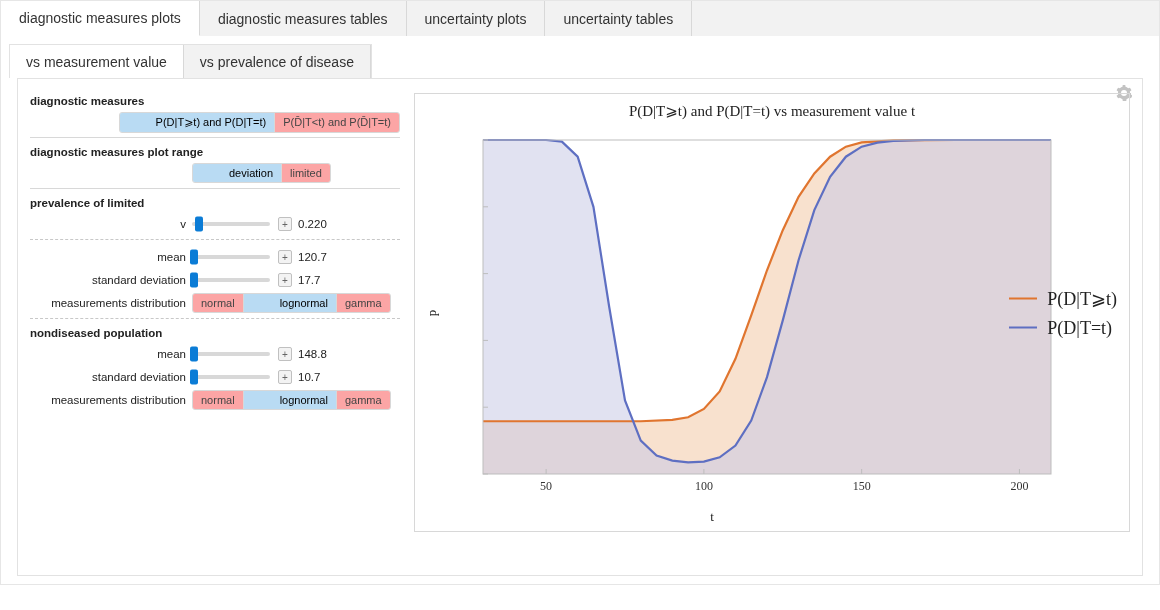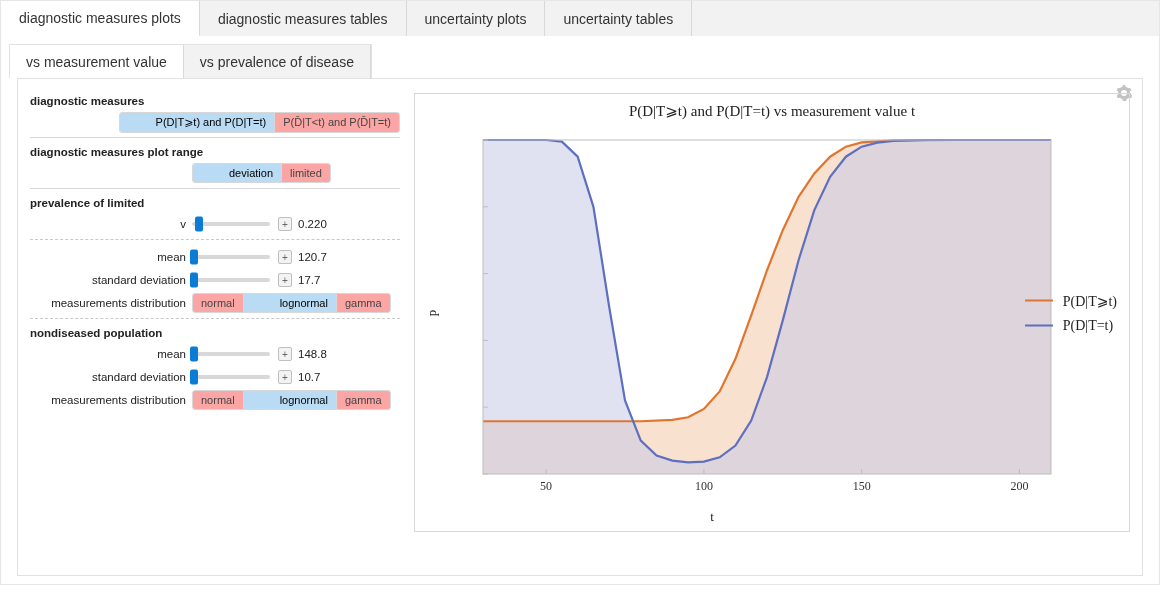--- a/index.html
+++ b/index.html
@@ -202,21 +202,21 @@
     font-family: "Times New Roman", serif;
     font-size: 12px;
     fill: #333;
   }
   .legend {
     position: absolute;
     right: 12px;
     top: 50%;
     transform: translateY(-50%);
     font-family: "Times New Roman", serif;
-    font-size: 14px;
+    font-size: 18px;
   }
   .legend-row { display: flex; align-items: center; margin: 8px 0; }
   .legend-swatch { width: 28px; height: 2px; margin-right: 10px; }
   .legend-swatch.orange { background: #e0752f; }
   .legend-swatch.blue   { background: #5e6fc2; }
 </style>
 </head>
 <body>
 
 <div class="tabs-top">

